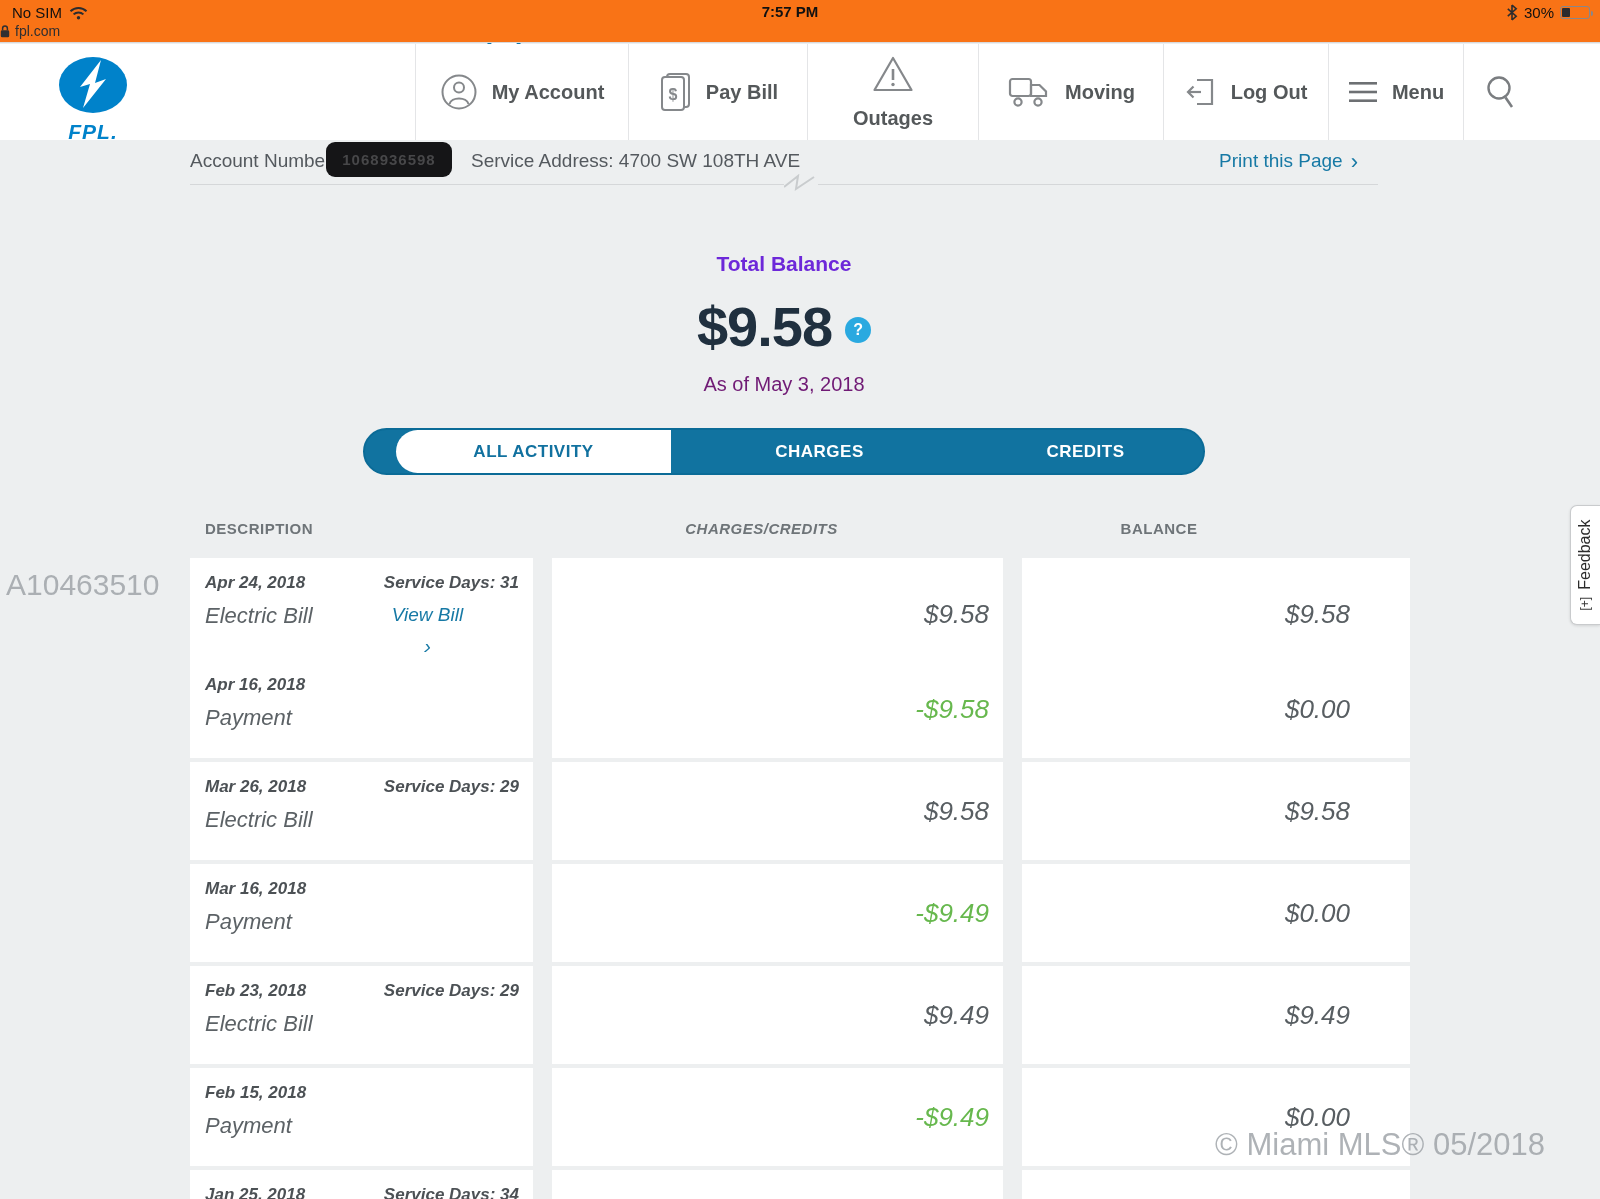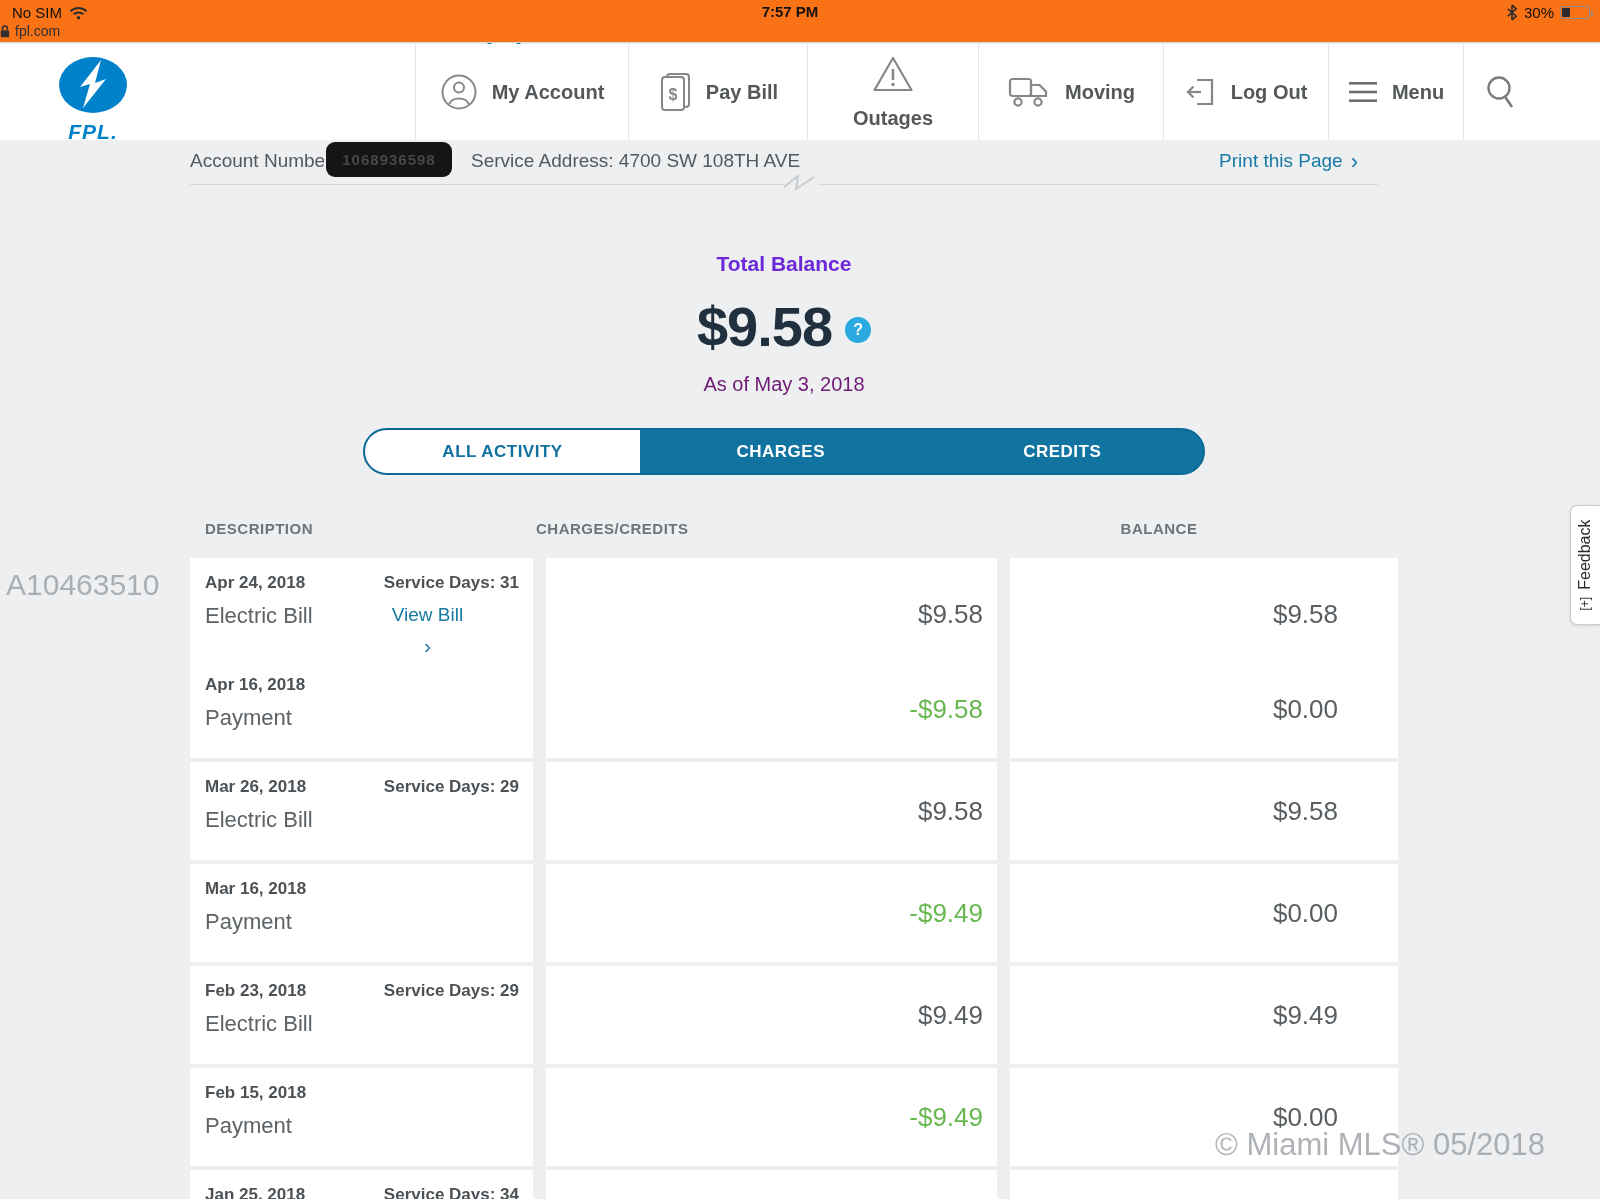--- a/index.html
+++ b/index.html
@@ -44,32 +44,32 @@
   
   .balance { position:absolute; left:190px; top:252px; width:1188px; text-align:center; }
   .balance-title { font-size:21px; font-weight:bold; color:#6d28d9; }
   .balance-amt-row { display:flex; align-items:center; justify-content:center; gap:13px; margin-top:18px; }
   .balance-amt { font-size:56px; font-weight:bold; color:#20303f; letter-spacing:-1px; }
   .help-icon { width:26px; height:26px; border-radius:50%; background:#2aa9e0; color:#fff; font-size:16px; font-weight:bold; display:flex; align-items:center; justify-content:center; margin-top:6px; cursor:pointer; }
   .balance-asof { margin-top:14px; font-size:20px; color:#701a75; }
 
   
   .tabs { position:absolute; left:363px; top:428px; width:842px; height:47px; background:#1173a0; border:2px solid #0b6b97; border-radius:24px; display:flex; z-index:3; }
-  .tab { flex:1; display:flex; align-items:center; justify-content:center; font-size:17px; font-weight:bold; letter-spacing:0.5px; color:#fff; cursor:pointer; }
+  .tab { flex:1; display:flex; align-items:center; justify-content:center; font-size:17px; font-weight:bold; letter-spacing:0.5px; color:#fff; cursor:pointer;margin-left:31px; }
   .tab.active { flex:0 0 275px; background:#fff; border-radius:22px 0 0 22px; color:#11719f; }
   .tab-caret { position:absolute; left:486px; top:43px; }
 
   
   .thead { position:absolute; left:190px; top:520px; width:1188px; display:grid; grid-template-columns:343px 451px 388px; gap:3px; font-size:15px; font-weight:bold; letter-spacing:0.5px; color:#6e7478; }
   .th1 { padding-left:15px; }
-  .th2 { text-align:left; }
+  .th2 { text-align:center;font-style:italic; }
   .th3 { text-align:center; padding-right:50px; }
 
   .tbody { position:absolute; left:190px; top:558px; width:1188px; display:flex; flex-direction:column; gap:4px; }
-  .trow { display:grid; grid-template-columns:343px 451px 388px; gap:13px; height:98px; }
+  .trow { display:grid; grid-template-columns:343px 451px 388px; gap:19px; height:98px;font-style:italic; }
   .cell { background:#fff; }
   .desc { display:flex; justify-content:space-between; padding:15px 14px 12px 15px; }
   .row-date { font-size:17px; font-weight:bold; color:#4c5155; }
   .row-type { font-size:22px; color:#5c6266; margin-top:10px; }
   .desc-right { text-align:right; }
   .row-days { font-size:17px; font-weight:bold; color:#4c5155; }
   .view-bill { display:flex; align-items:center; justify-content:flex-end; gap:8px; margin-top:11px; padding-right:48px; font-size:19px; color:#1779a5; cursor:pointer; text-decoration:none;flex-direction:column; }
   .view-bill .chev { font-size:21px; }
   .amt { display:flex; align-items:center; justify-content:flex-end; padding-right:14px; font-size:26px; color:#585e62; }
   .amt.green { color:#67b84e; }

